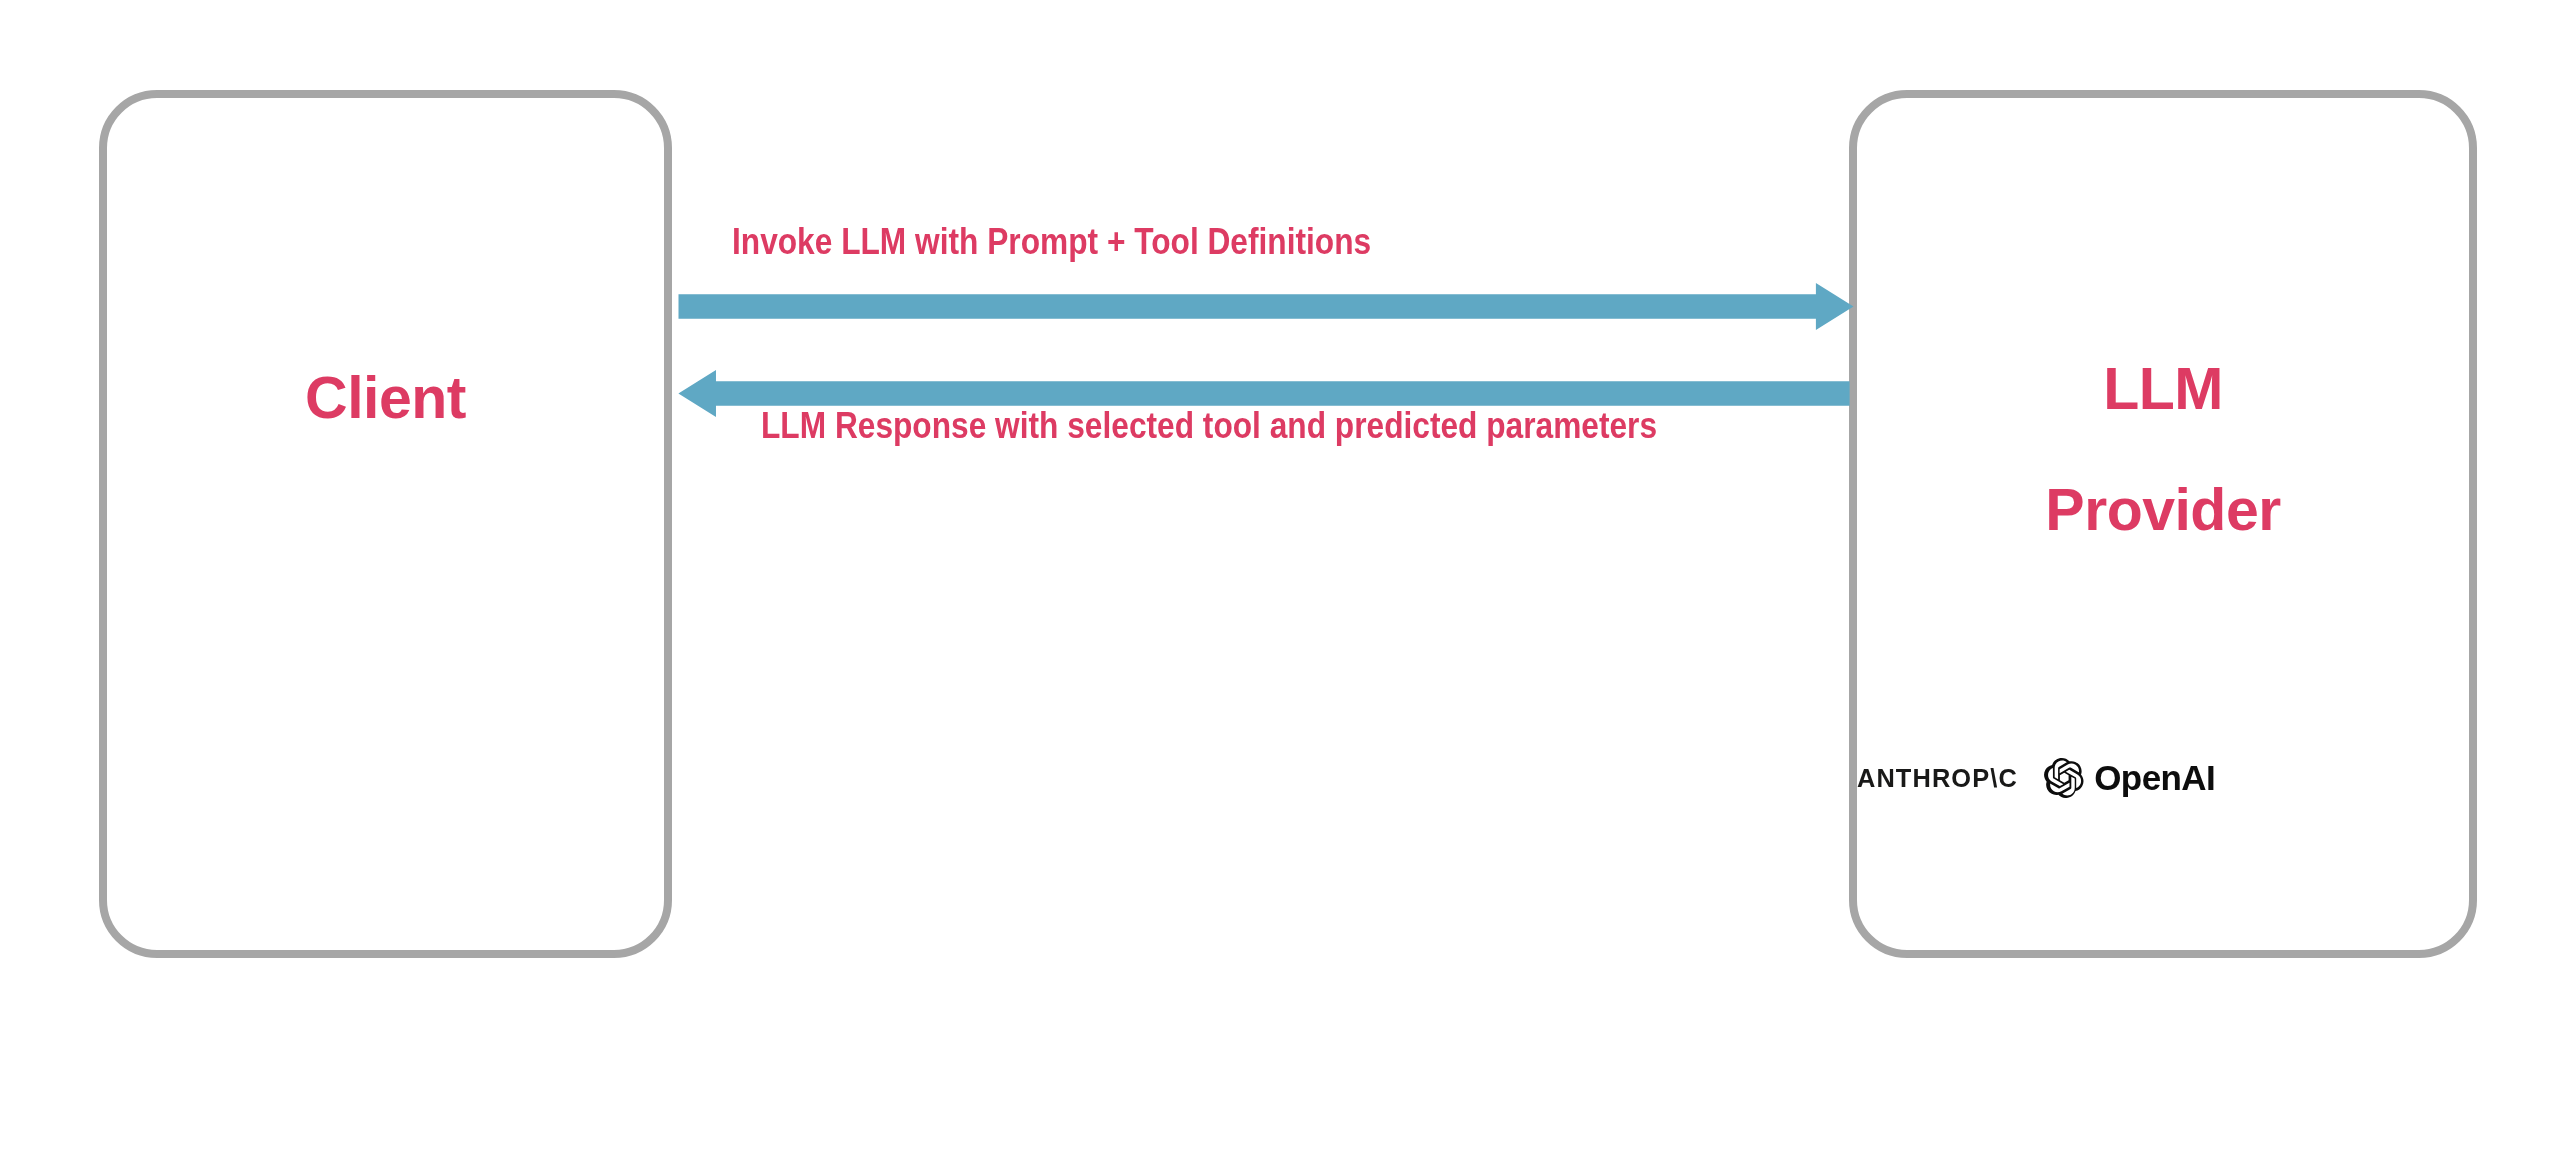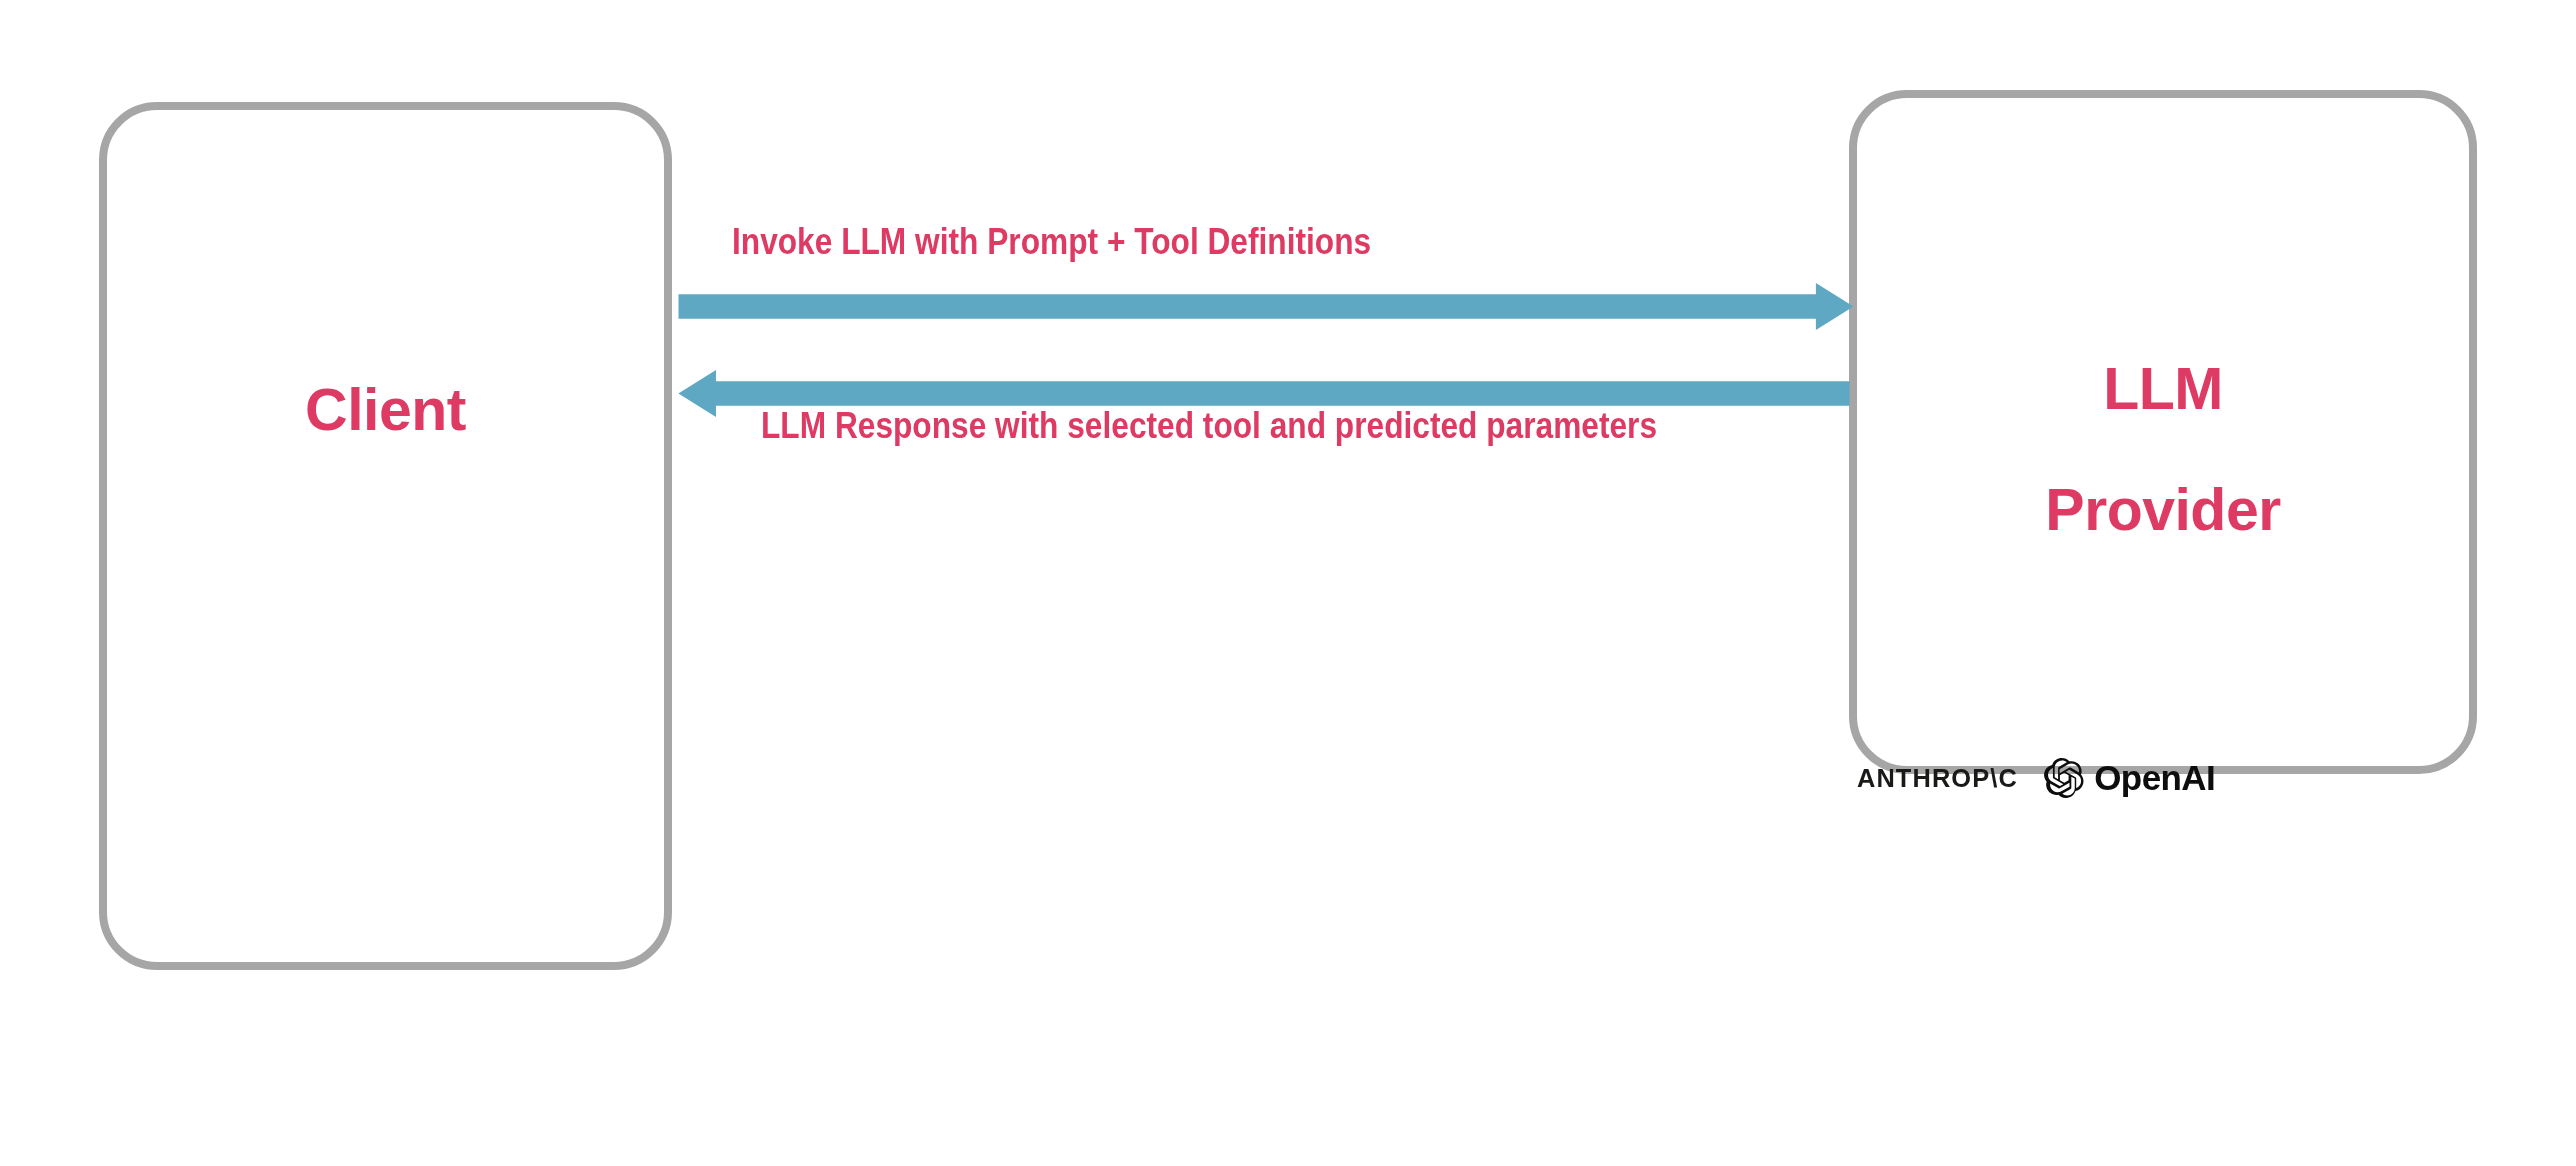--- a/index.html
+++ b/index.html
@@ -24,27 +24,26 @@
     box-sizing: border-box;
     background: #ffffff;
     border: 8.5px solid #A6A6A6;
     border-radius: 58px;
   }
   #client-box {
     left: 99px;
     top: 90px;
     width: 573px;
     height: 868px;
-    margin-top: 12px;
   }
   #provider-box {
     left: 1849px;
     top: 90px;
     width: 628px;
-    height: 684px;
+    height: 868px;
   }
 
   .node-title {
     position: absolute;
     left: 0;
     right: 0;
     text-align: center;
     color: #DD3B63;
     font-weight: bold;
     line-height: 1.03;

